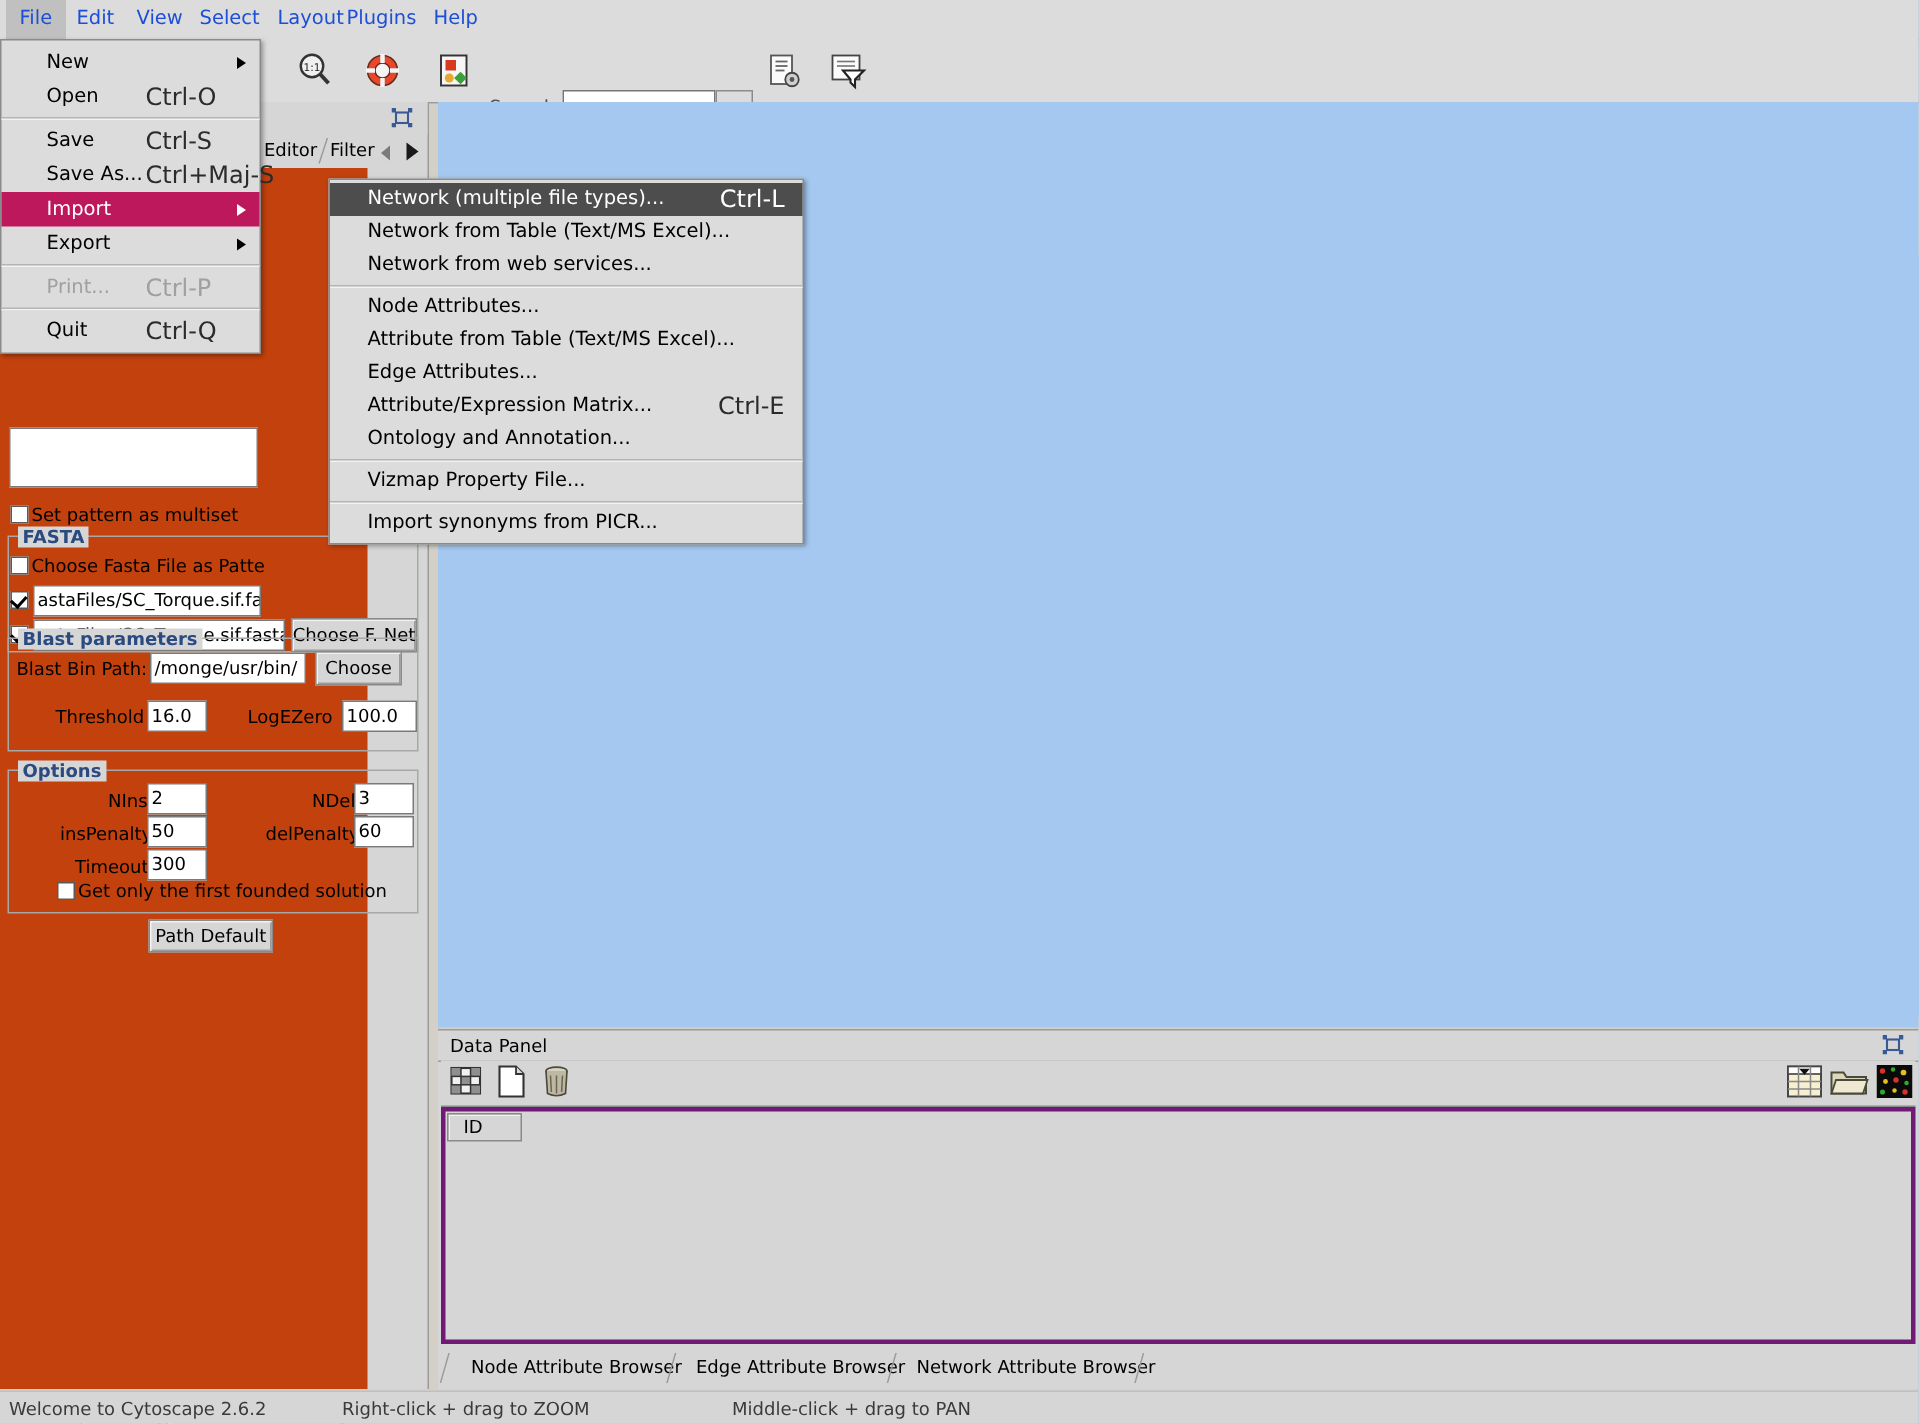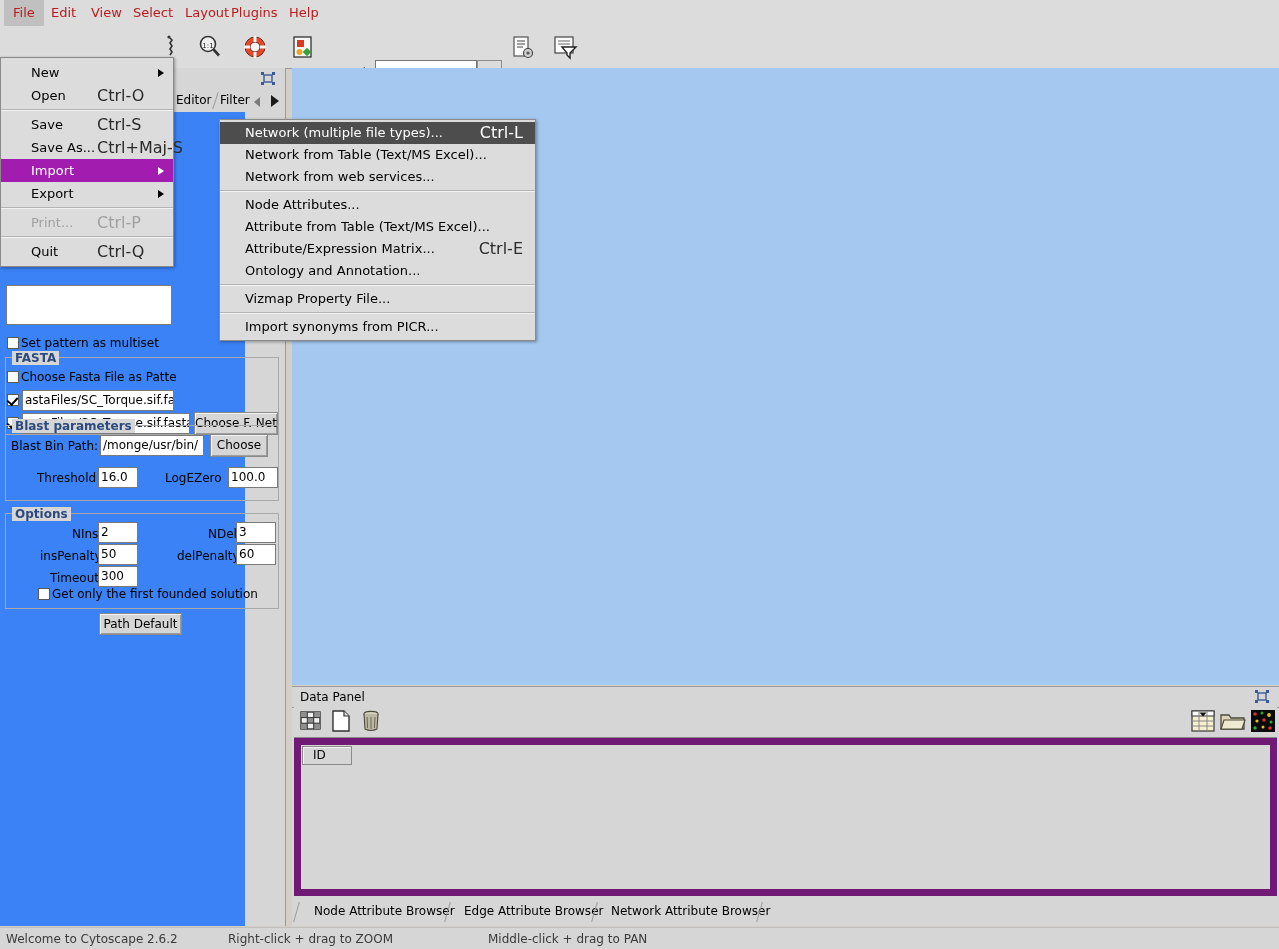--- a/index.html
+++ b/index.html
@@ -8,21 +8,21 @@
     font-family:"DejaVu Sans","Liberation Sans",sans-serif;
     font-size:12px;color:#000;background:#d6d6d6;
     -webkit-font-smoothing:none;
   }
   .app{position:relative;width:1279px;height:949px;background:#d4d0c8;}
 
   
   .menubar{position:absolute;left:0;top:0;width:1279px;height:26px;
     background:#dcdcdc;border-bottom:1px solid #808080;}
   .menubar .mi{position:absolute;top:0;height:26px;line-height:26px;
-    padding:0 9px;font-size:13px;color:#b91c1c;cursor:default;}
+    padding:0 9px;font-size:13px;color:#1d4ed8;cursor:default;}
   .menubar .mi.open{background:#c0c0c0;}
 
   
   .toolbar{position:absolute;left:0;top:26px;width:1279px;height:42px;
     background:#dcdcdc;border-bottom:1px solid #9a9a9a;}
   .tbicon{position:absolute;top:8px;width:26px;height:26px;}
   .searchlabel{position:absolute;left:326px;top:39px;font-size:13px;color:#555;}
   .searchbox{position:absolute;left:375px;top:34px;width:102px;height:21px;
     background:#fff;border:1px solid #767676;box-sizing:border-box;}
   .searchdrop{position:absolute;left:477px;top:34px;width:25px;height:21px;
@@ -35,21 +35,21 @@
   .leftpanel{position:absolute;left:0;top:68px;width:285px;height:858px;
     background:#d6d6d6;border-right:1px solid #9a9a9a;}
   .cp-header{position:absolute;left:0;top:0;width:285px;height:22px;background:#d6d6d6;}
   .float-ic{position:absolute;right:10px;top:4px;width:14px;height:13px;}
   .cp-tabs{position:absolute;left:0;top:22px;width:285px;height:22px;}
   .cp-tab{position:absolute;top:0;height:21px;line-height:21px;font-size:12px;color:#000;}
   .cp-tabsep{position:absolute;top:2px;width:1px;height:17px;background:#9a9a9a;
      transform:skewX(-18deg);}
   .navarrow{position:absolute;top:5px;width:0;height:0;}
 
-  .panel-body{position:absolute;left:0;top:44px;width:245px;height:814px;background:#3b82f6;}
+  .panel-body{position:absolute;left:0;top:44px;width:245px;height:814px;background:#c2410c;}
 
   .ta{position:absolute;background:#fff;border:1px solid #7a7a7a;box-sizing:border-box;}
   .chk{position:absolute;width:12px;height:12px;background:#fff;border:1px solid #5a5a5a;
        box-sizing:border-box;}
   .chk.on:after{content:"";position:absolute;left:1px;top:0px;width:5px;height:8px;
        border:solid #000;border-width:0 2px 2px 0;transform:rotate(42deg);}
   .lbl{position:absolute;font-size:12px;color:#000;white-space:nowrap;}
   .tf{position:absolute;background:#fff;border:1px solid #7a7a7a;box-sizing:border-box;
       font-family:"DejaVu Sans","Liberation Sans",sans-serif;font-size:12px;
       padding:0 2px;line-height:19px;color:#000;overflow:hidden;white-space:nowrap;}
@@ -65,21 +65,21 @@
   .canvas{position:absolute;left:292px;top:68px;width:987px;height:617px;background:#a5c8f0;}
 
   
   .datapanel{position:absolute;left:292px;top:686px;width:987px;height:240px;background:#d6d6d6;}
   .dp-title{position:absolute;left:0;top:0;width:987px;height:20px;
       border-top:1px solid #9a9a9a;border-bottom:1px solid #9a9a9a;background:#d6d6d6;}
   .dp-title span{position:absolute;left:8px;top:3px;font-size:12px;}
   .dp-toolbar{position:absolute;left:2px;top:21px;width:983px;height:30px;background:#d6d6d6;
       border-bottom:1px solid #8a8a8a;}
   .dp-tablearea{position:absolute;left:2px;top:52px;width:983px;height:158px;
-      background:#d6d6d6;border:7px solid #701a75;box-sizing:border-box;}
+      background:#d6d6d6;border:3px solid #701a75;box-sizing:border-box;}
   .colhdr{position:absolute;left:1px;top:1px;width:50px;height:19px;background:#d6d6d6;
       border:1px solid #8a8a8a;box-sizing:border-box;
       box-shadow:inset 1px 1px 0 #f2f2f2;font-size:12px;line-height:17px;padding-left:10px;}
   .dp-tabs{position:absolute;left:0;top:214px;width:987px;height:24px;}
   .dtab{position:absolute;top:0;height:22px;line-height:22px;font-size:12px;padding:0 12px;
       color:#000;white-space:nowrap;}
   .dtab-slash{position:absolute;top:2px;width:1px;height:20px;background:#9a9a9a;
       transform:skewX(-16deg);}
 
   
@@ -88,31 +88,31 @@
   .statusbar div{position:absolute;top:4px;font-size:12px;color:#3a3a3a;white-space:nowrap;}
 
   
   .menu{position:absolute;background:#dcdcdc;border:1px solid #8a8a8a;box-sizing:border-box;
       box-shadow:1px 1px 3px rgba(0,0,0,.35);z-index:50;}
   .menuitem{position:relative;height:23px;line-height:23px;font-size:13px;color:#000;
       white-space:nowrap;cursor:default;}
   .menuitem .mlabel{position:absolute;left:0;top:0;}
   .menuitem .maccel{position:absolute;top:0;font-size:16px;color:#2b2b2b;}
   .menuitem.disabled .mlabel,.menuitem.disabled .maccel{color:#a0a0a0;}
-  .menuitem.sel-blue{background:#a21caf;color:#fff;}
+  .menuitem.sel-blue{background:#be185d;color:#fff;}
   .menuitem.sel-dark{background:#4d4d4d;color:#fff;}
   .menuitem.sel-dark .maccel{color:#fff;}
   .msep{height:1px;background:#b4b4b4;margin:2px 0;border-bottom:1px solid #f2f2f2;}
   .arrow-r{position:absolute;top:8px;width:0;height:0;
       border-top:4px solid transparent;border-bottom:4px solid transparent;
       border-left:6px solid #000;}
   .menuitem.sel-blue .arrow-r{border-left-color:#fff;}
 
   
-  #file-menu{left:0;top:26px;width:174px;padding:3px 0;margin-top:31px;}
+  #file-menu{left:0;top:26px;width:174px;padding:3px 0;}
   #file-menu .menuitem .mlabel{left:30px;}
   #file-menu .menuitem .maccel{left:96px;}
   #file-menu .arrow-r{right:9px;}
 
   #import-menu{left:171px;top:119px;width:317px;padding:2px 0;margin-left:48px;}
   #import-menu .menuitem{height:22px;line-height:22px;}
   #import-menu .menuitem .mlabel{left:25px;}
   #import-menu .menuitem .maccel{right:12px;left:auto;}
 </style>
 </head>
@@ -417,20 +417,23 @@
       <span class="mlabel">Network from web services...</span>
     </div>
     <div class="msep"></div>
     <div class="menuitem">
       <span class="mlabel">Node Attributes...</span>
     </div>
     <div class="menuitem">
       <span class="mlabel">Attribute from Table (Text/MS Excel)...</span>
     </div>
     <div class="menuitem">
+      <span class="mlabel">Edge Attributes...</span>
+    </div>
+    <div class="menuitem">
       <span class="mlabel">Attribute/Expression Matrix...</span>
       <span class="maccel">Ctrl-E</span>
     </div>
     <div class="menuitem">
       <span class="mlabel">Ontology and Annotation...</span>
     </div>
     <div class="msep"></div>
     <div class="menuitem">
       <span class="mlabel">Vizmap Property File...</span>
     </div>

